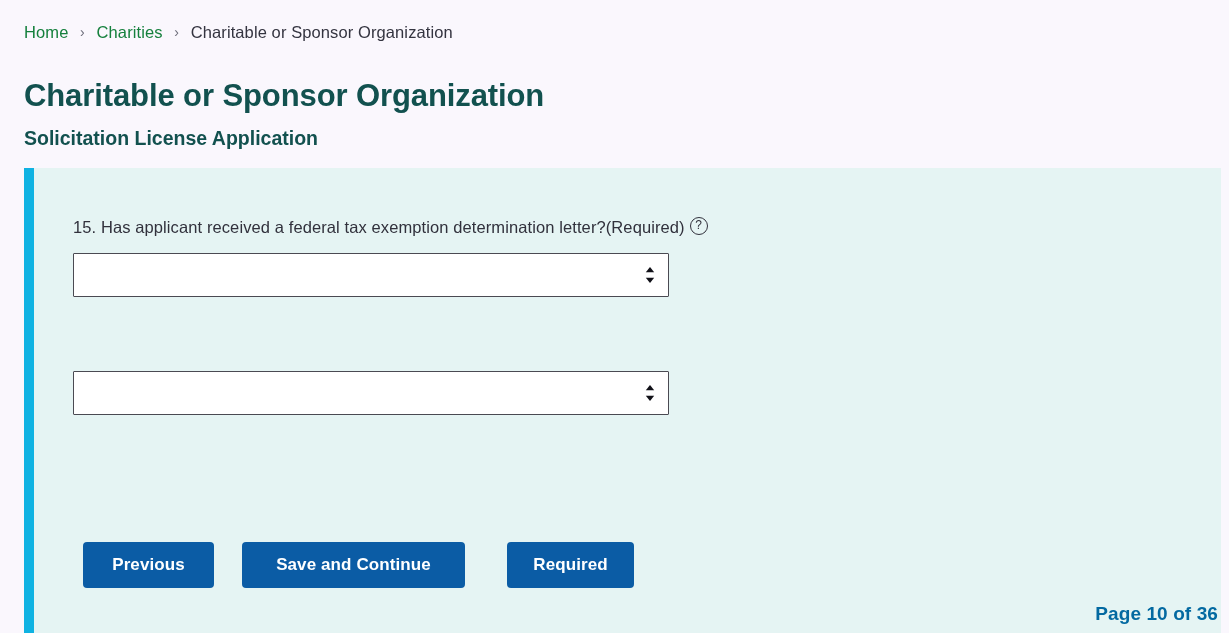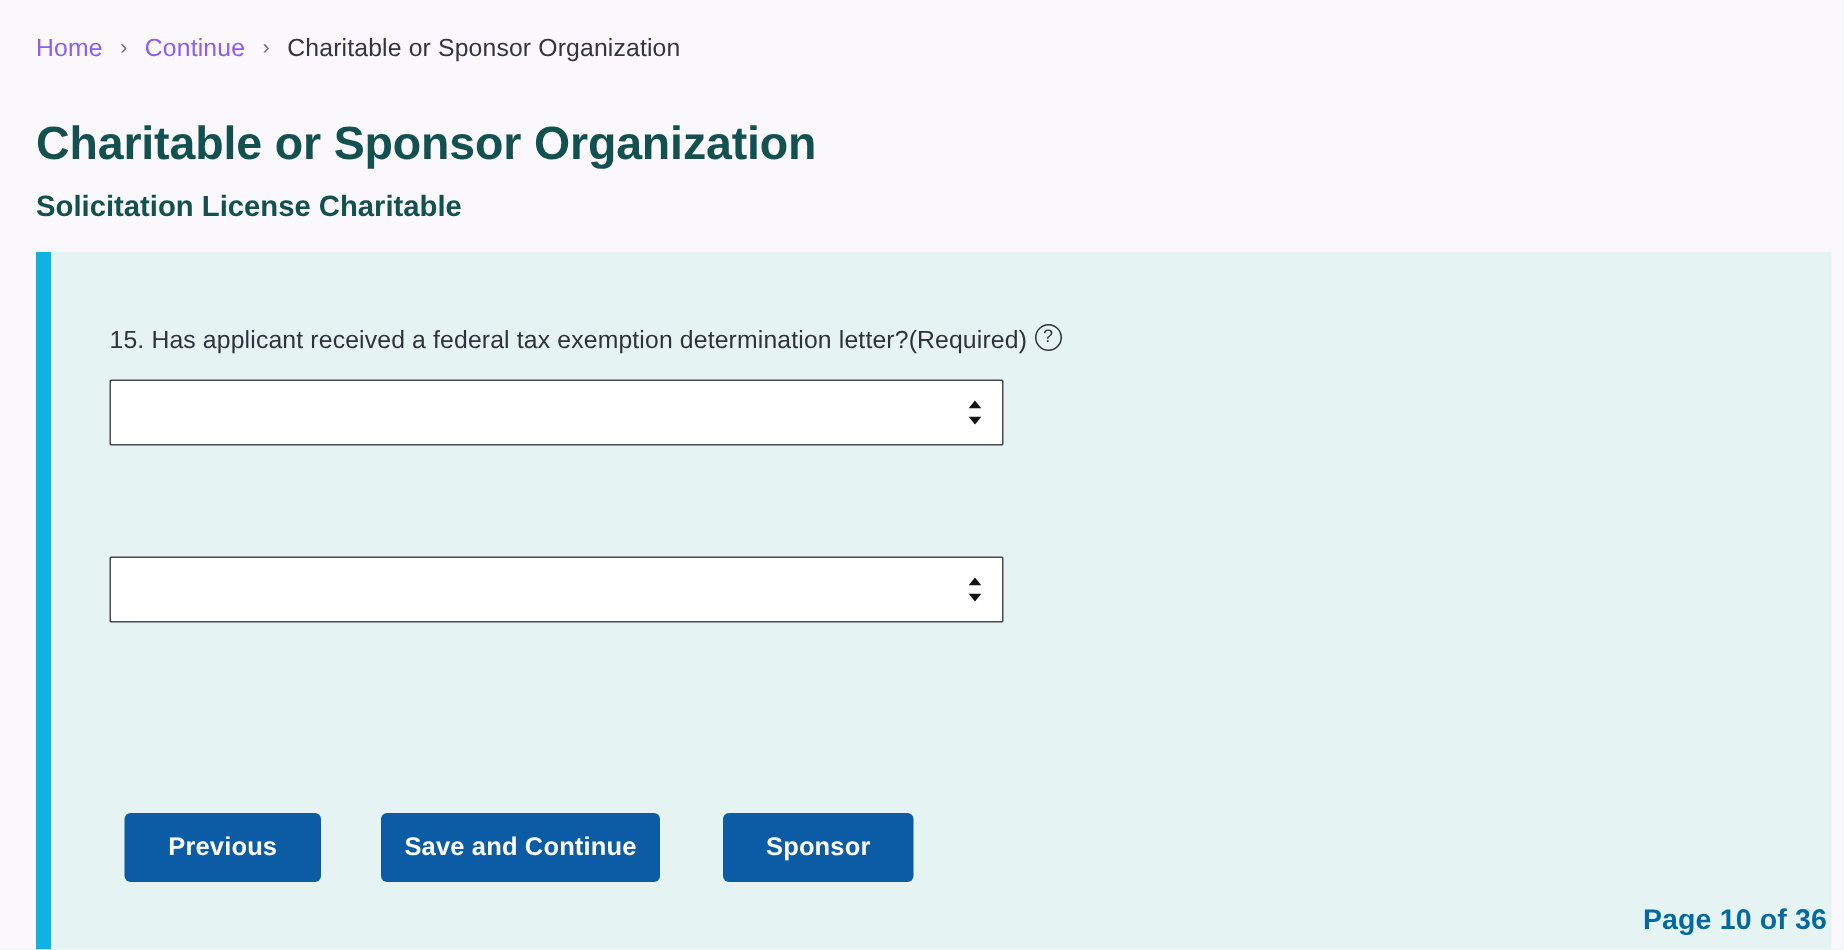--- a/index.html
+++ b/index.html
@@ -20,21 +20,21 @@
     position: absolute;
     left: 24px;
     top: 19px;
     font-size: 16.5px;
     line-height: 26px;
     color: #3b3b47;
     white-space: nowrap;
     letter-spacing: .1px;
   }
   .crumb-link {
-    color: #8b5cf6;
+    color: #15803d;
     text-decoration: none;
     cursor: pointer;
   }
   .crumb-sep {
     color: #6d6d7a;
     margin: 0 7px;
     font-size: 14px;
     position: relative;
     top: -1px;
   }
@@ -173,47 +173,47 @@
     font-size: 17px;
     font-weight: 700;
     height: 46px;
     cursor: pointer;
     letter-spacing: .1px;
     display: inline-flex;
     align-items: center;
     justify-content: center;
   }
   .btn-previous { width: 131px; margin-right: 28px; }
-  .btn-save     { width: 186px; margin-right: 42px; margin-left: 12px; }
+  .btn-save     { width: 223px; margin-right: 42px; }
   .btn-devnext  { width: 127px; }
 
   
   .page-counter {
     position: absolute;
     right: 26px;
     bottom: 8px;
     font-size: 19px;
     font-weight: 700;
     color: #0369a1;
     letter-spacing: .1px;
   }
 </style>
 </head>
 <body>
 
 <nav class="breadcrumb">
   <span class="crumb-link">Home</span>
   <span class="crumb-sep">›</span>
-  <span class="crumb-link">Continue</span>
+  <span class="crumb-link">Charities</span>
   <span class="crumb-sep">›</span>
   <span class="crumb-current">Charitable or Sponsor Organization</span>
 </nav>
 
 <h1 class="page-title">Charitable or Sponsor Organization</h1>
-<h2 class="page-subtitle">Solicitation License Charitable</h2>
+<h2 class="page-subtitle">Solicitation License Application</h2>
 
 <section class="form-panel">
   <div class="panel-inner">
 
     <div class="field field-q1">
       <label class="field-label"><span>15. Has applicant received a federal tax exemption determination letter?(Required)</span><span class="help-icon"></span></label>
       <div class="select-wrap">
         <select class="select-box">
           <option></option>
         </select>
@@ -236,19 +236,19 @@
             <path d="M6 3 L10.2 8.2 L1.8 8.2 Z" fill="#111118"></path>
             <path d="M6 19 L10.2 13.8 L1.8 13.8 Z" fill="#111118"></path>
           </svg>
         </span>
       </div>
     </div>
 
     <div class="button-row">
       <button class="btn btn-previous">Previous</button>
       <button class="btn btn-save">Save and Continue</button>
-      <button class="btn btn-devnext">Sponsor</button>
+      <button class="btn btn-devnext">Required</button>
     </div>
 
     <div class="page-counter">Page 10 of 36</div>
 
   </div>
 </section>
 
 </body></html>

